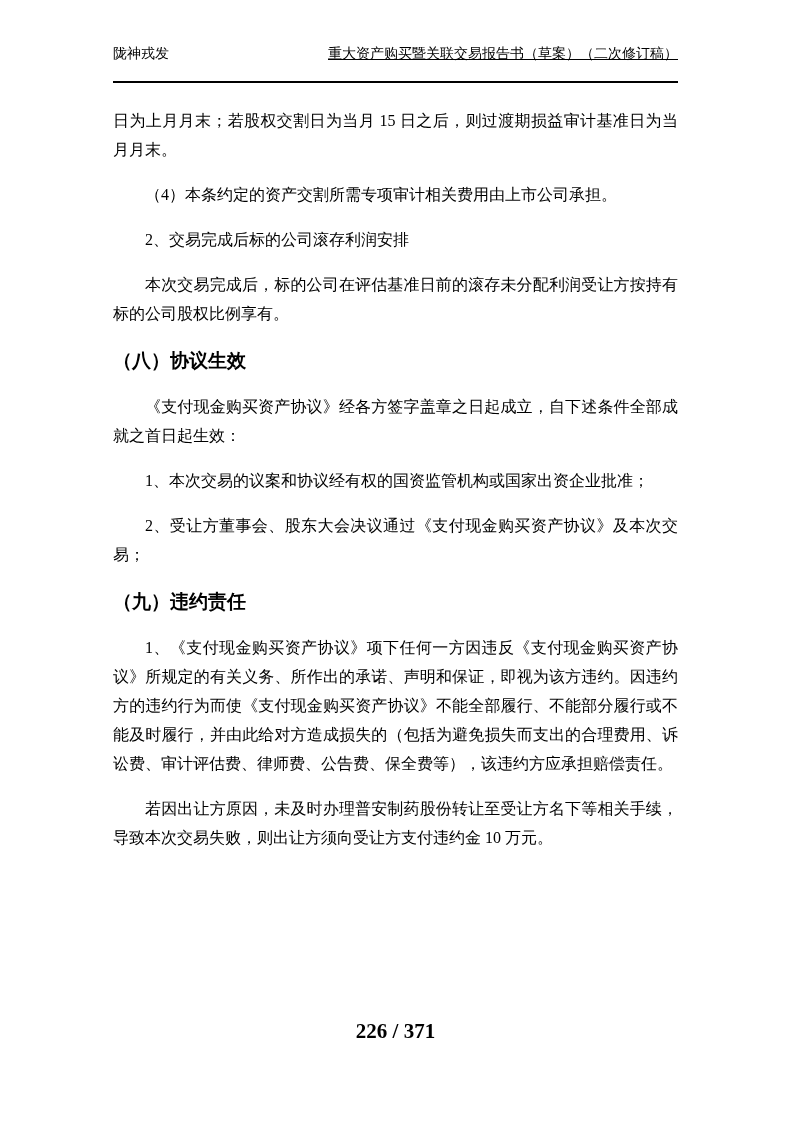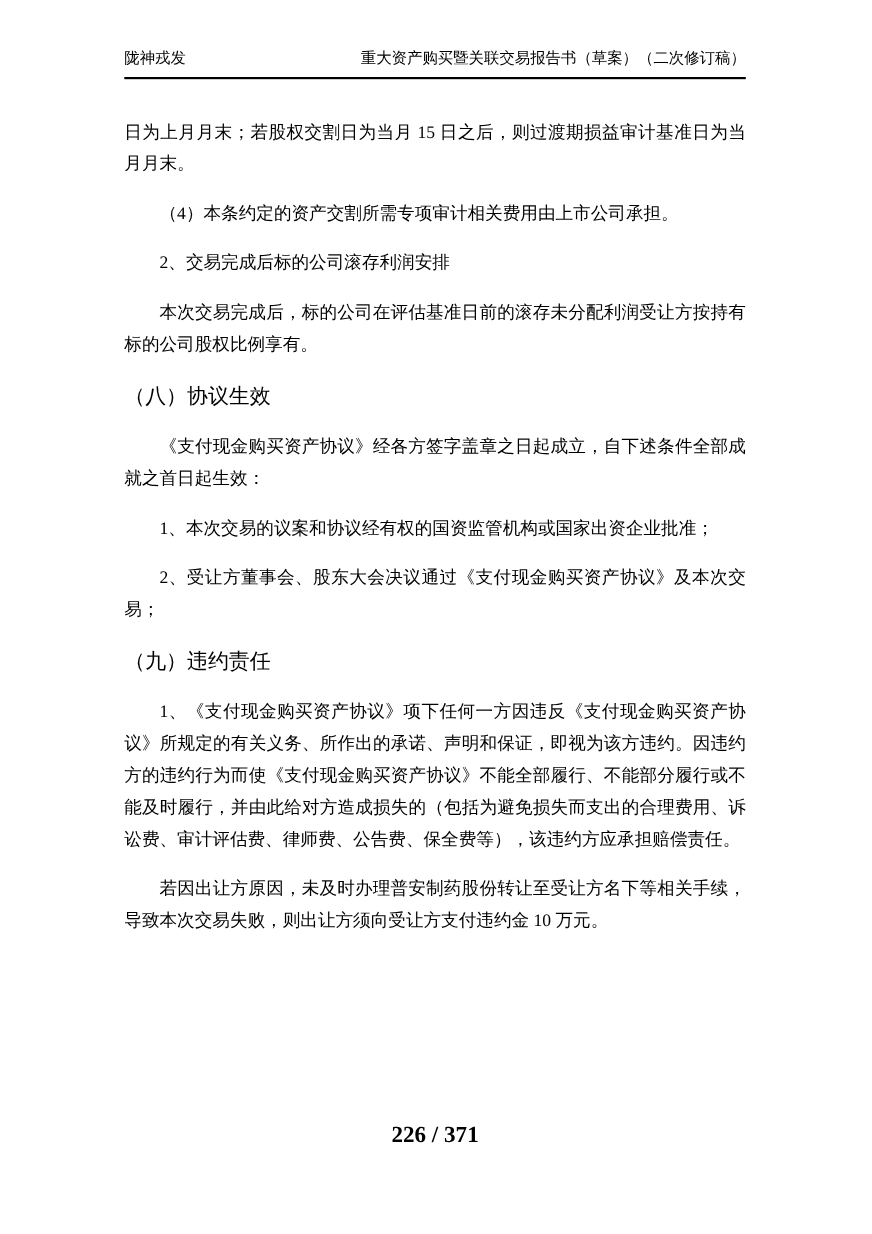--- a/index.html
+++ b/index.html
@@ -20,46 +20,46 @@
   .page-header {
     position: absolute;
     left: 113px;
     width: 565px;
     top: 45px;
     display: flex;
     justify-content: space-between;
     align-items: flex-end;
     font-size: 14px;
     line-height: 18px;
-    padding-bottom: 7px;
+    padding-bottom: 18px;
     border-bottom: 2px solid #000000;
   }
   .header-left { white-space: nowrap; }
-  .header-right { white-space: nowrap; }
+  .header-right { white-space: nowrap; text-decoration: underline; }
   
   .content {
     position: absolute;
     left: 113px;
     width: 565px;
     top: 90px;
     font-size: 16px;
     line-height: 29px;
     text-align: justify;
     text-justify: inter-ideograph;
   }
   .para {
     margin: 16px 0 15px 0;
     text-indent: 2em;
   }
   .para.no-indent {
     text-indent: 0;
   }
   .heading {
     font-family: "Liberation Sans", "DejaVu Sans", sans-serif;
-    font-weight: normal;
+    font-weight: bold;
     font-size: 19px;
     line-height: 30px;
     margin: 18px 0 12px 0;
     text-indent: 0;
     text-align: left;
   }
   
   .page-footer {
     position: absolute;
     left: 113px;

